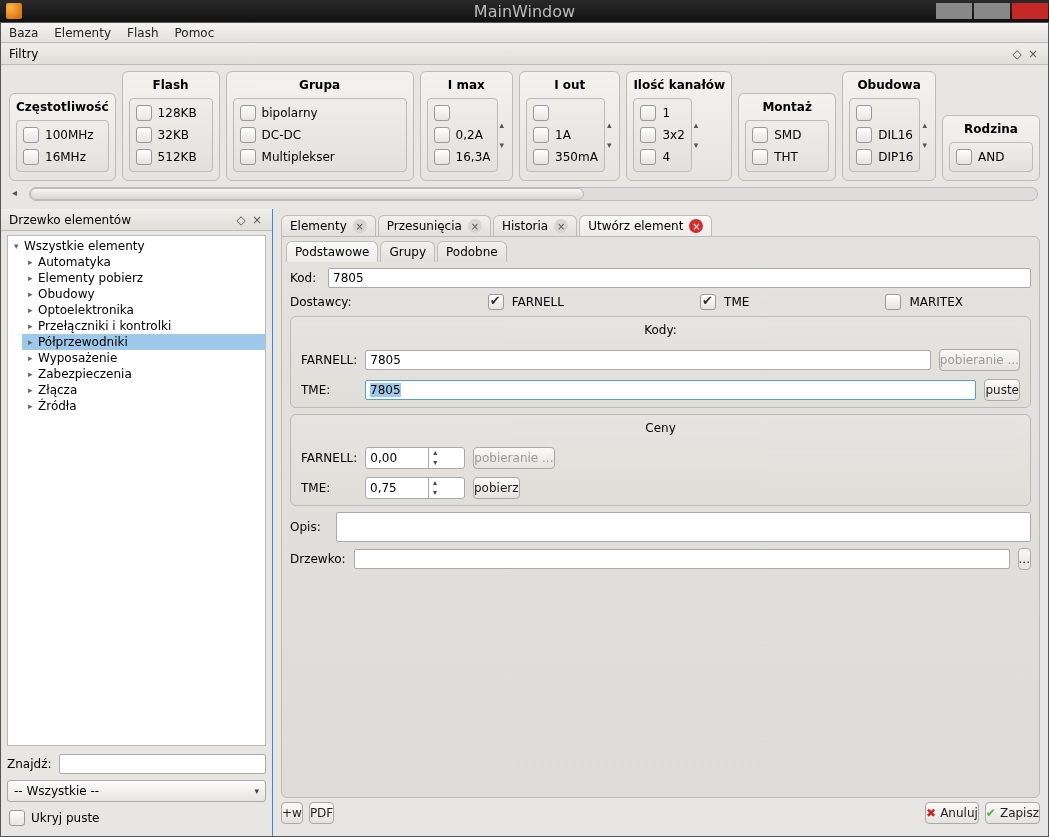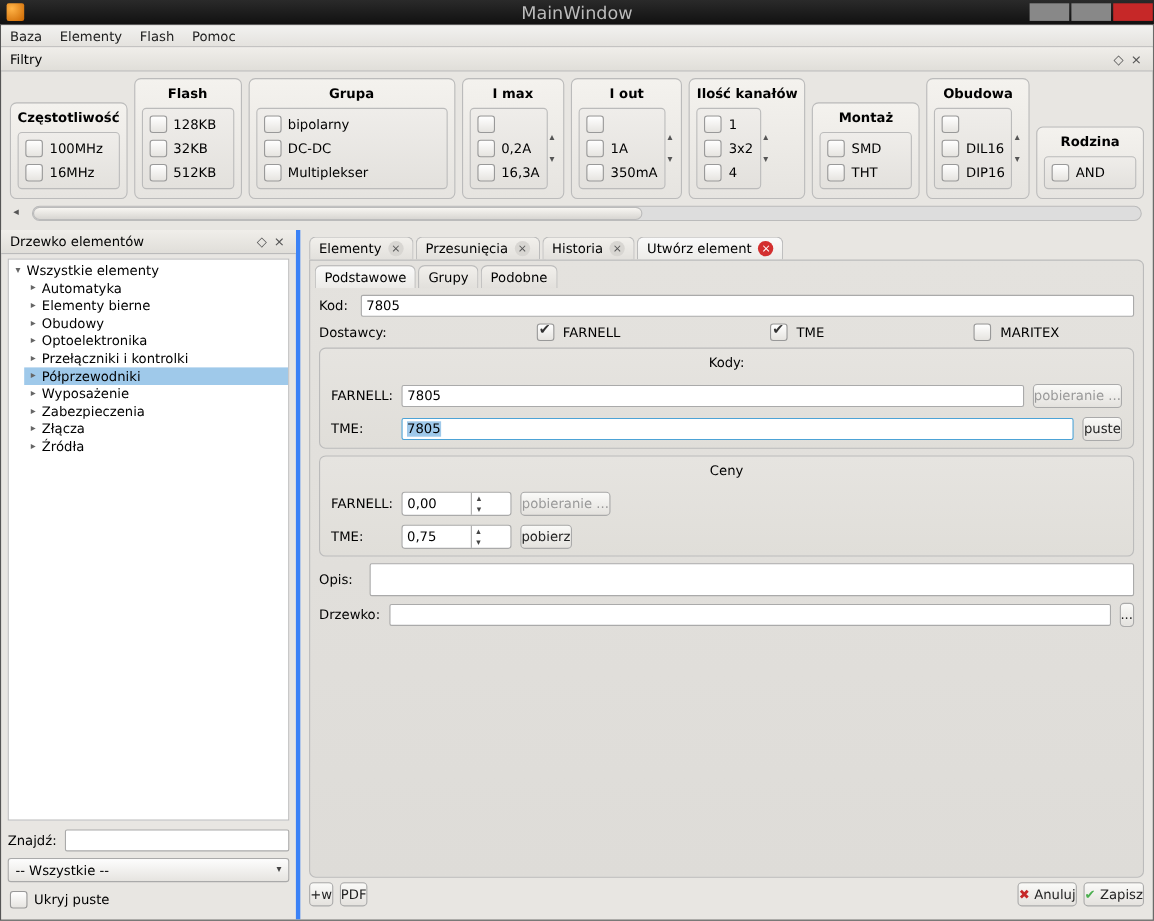--- a/index.html
+++ b/index.html
@@ -23,21 +23,21 @@
 .chk-row { display:flex; align-items:center; gap:6px; padding:2px 2px; }
 .chk { width:16px; height:16px; border:1px solid #999; border-radius:3px; background:linear-gradient(#fff,#e6e4e0); display:inline-block; flex:none; position:relative; }
 .chk.checked::after { content:"✔"; position:absolute; left:1px; top:-2px; font-size:13px; color:#333; }
 .scroll-stub { display:flex; flex-direction:column; justify-content:center; gap:10px; padding:0 2px; }
 .scroll-arrow { font-size:9px; color:#555; text-align:center; }
 .hscroll { height:14px; margin:6px 10px 8px 28px; border:1px solid #bbb; background:#ddd; border-radius:7px; position:relative; }
 .hscroll .thumb { position:absolute; left:0; top:0; height:100%; width:55%; background:linear-gradient(#f8f6f2,#d8d6d2); border-radius:7px; border:1px solid #bbb; }
 .hscroll .arrow-l, .hscroll .arrow-r { position:absolute; top:-1px; font-size:10px; color:#555; }
 .hscroll .arrow-l { left:-18px; }
 .main-area { flex:1; display:flex; overflow:hidden; }
-.tree-panel { width:272px; display:flex; flex-direction:column; border-right:4px solid #3b82f6; }
+.tree-panel { width:272px; display:flex; flex-direction:column; border-right:1px solid #3b82f6; }
 .tree-body { background:#fff; margin:4px 6px; border:1px solid #bbb; flex:1; overflow:auto; font-size:12px; padding:2px 0; }
 .tree-item { padding:1px 2px 1px 6px; white-space:nowrap; display:flex; align-items:center; }
 .tree-item .exp { width:10px; display:inline-block; color:#666; font-size:9px; }
 .tree-item.selected { background:#9fc9ea; }
 .tree-children { padding-left:14px; }
 .tree-footer { padding:4px 6px 8px 6px; display:flex; flex-direction:column; gap:6px; }
 .text-input { border:1px solid #aaa; background:#fff; height:20px; padding:1px 4px; border-radius:2px; }
 .select { border:1px solid #aaa; background:linear-gradient(#fdfdfd,#e6e4e0); height:22px; padding:1px 6px; border-radius:3px; display:flex; align-items:center; justify-content:space-between; }
 .select .caret { font-size:9px; color:#444; margin-left:6px; }
 .editor-panel { flex:1; display:flex; flex-direction:column; padding:6px 8px 8px 8px; }
@@ -289,21 +289,21 @@
             <span class="exp">▾</span>
             <span>Wszystkie elementy</span>
           </div>
         <div class="tree-children">
           <div class="tree-item">
               <span class="exp">▸</span>
               <span>Automatyka</span>
             </div>
           <div class="tree-item">
               <span class="exp">▸</span>
-              <span>Elementy bierne</span>
+              <span>Elementy pobierz</span>
             </div>
           <div class="tree-item">
               <span class="exp">▸</span>
               <span>Obudowy</span>
             </div>
           <div class="tree-item">
               <span class="exp">▸</span>
               <span>Optoelektronika</span>
             </div>
           <div class="tree-item">

